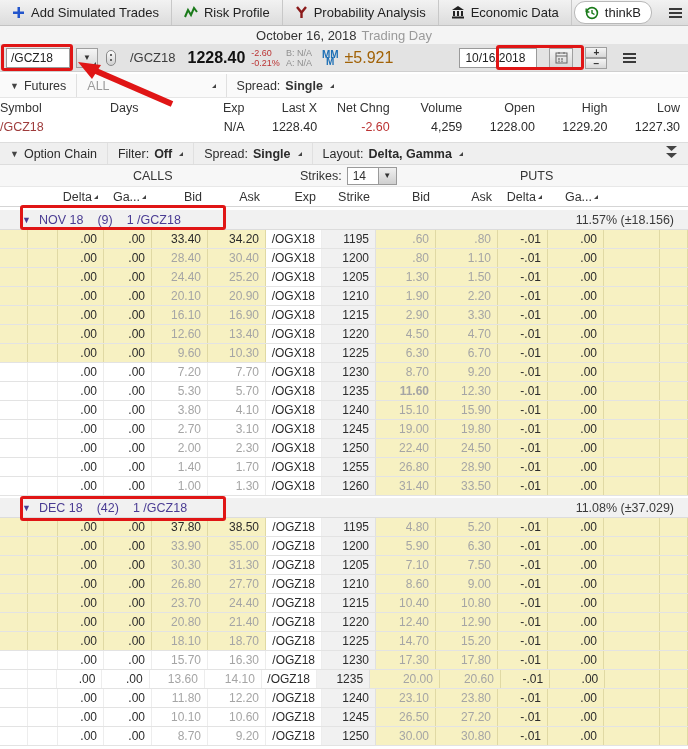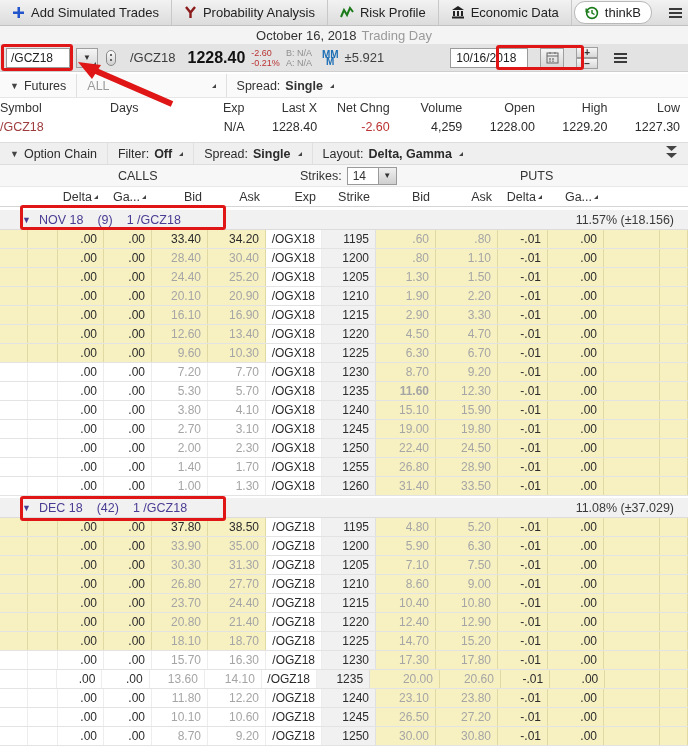--- a/index.html
+++ b/index.html
@@ -61,21 +61,21 @@
     background:linear-gradient(#fcfcfc,#cfcfcf); position:relative; margin-left:2px; }
   #link-icon:after { content:""; position:absolute; left:3px; top:3px; width:2px; height:2px;
     background:#666; box-shadow:0 5px 0 #666; }
   #quote-symbol { font-size:13px; color:#3c3c3c; margin-left:8px; }
   #quote-last { font-size:16px; font-weight:bold; color:#111; margin-left:6px; }
   .stack { display:flex; flex-direction:column; line-height:10px; font-size:9px; }
   .stack .red { color:#bb3333; }
   .stack .gray { color:#8f8f8f; }
   #mm-badge { color:#1d6fb5; font-weight:bold; font-size:10px; line-height:7px;
     text-align:center; margin-left:4px; }
-  #mm-val { color:#404040; font-size:13px; }
+  #mm-val { color:#a16207; font-size:16px; }
   #date-input {
     width:78px; height:20px; border:1px solid #9a9a9a; background:#fff;
     font-family:"Liberation Sans",sans-serif; font-size:12px; padding:0 5px; color:#222;
     margin-left:60px;
   }
   #calendar-btn { width:24px; margin-left:6px; }
   #stepper { width:22px; height:22px; display:flex; flex-direction:column; margin-left:6px; }
   #stepper .mini-btn { width:100%; height:11px; font-size:10px; font-weight:bold; }
   #quote-menu { margin-left:10px; }
   
@@ -100,21 +100,21 @@
   .sym-red { color:#9e3b3b; }
   .neg { color:#bb3333; }
   
   #chain-bar {
     height:23px; margin-top:6px; background:#efefef; border-top:1px solid #ddd;
     border-bottom:1px solid #ddd; display:flex; align-items:center; font-size:12.5px;
   }
   #chain-dd { margin-left:auto; margin-right:10px; }
   #strikes-row { height:22px; background:#f7f7f7; display:flex; align-items:center;
     border-bottom:1px solid #e8e8e8; font-size:12.5px; color:#333; }
-  #calls-label { position:absolute; left:118px; }
+  #calls-label { position:absolute; left:133px; }
   #puts-label  { position:absolute; left:520px; }
   #strikes-widget { position:absolute; left:300px; display:flex; align-items:center; gap:5px; }
   #strikes-box { display:flex; border:1px solid #9a9a9a; height:18px; }
   #strikes-value { background:#fff; width:30px; display:flex; align-items:center;
     padding-left:5px; font-size:12px; }
   #strikes-dd { width:18px; background:linear-gradient(#f0f0f0,#cfcfcf);
     border-left:1px solid #9a9a9a; display:flex; align-items:center; justify-content:center;
     font-size:8px; }
   #chain-cols { height:20px; display:flex; align-items:center; border-bottom:1px solid #d5d5d5;
     font-size:12.5px; color:#333; }
@@ -151,33 +151,33 @@
         <span class="ticon">
           <svg width="13" height="13" viewBox="0 0 13 13">
             <rect x="5.5" y="1" width="2.5" height="11" fill="#2255cc"></rect>
             <rect x="1" y="5.5" width="11" height="2.5" fill="#2255cc"></rect>
           </svg>
         </span>
         <span>Add Simulated Trades</span>
       </div>
       <div class="tab">
         <span class="ticon">
+          <svg width="14" height="13" viewBox="0 0 14 13">
+            <polyline points="1,11 4,4 7,9 10,2 13,6" fill="none" stroke="#1a7a1a" stroke-width="2"></polyline>
+          </svg>
+        </span>
+        <span>Risk Profile</span>
+      </div>
+      <div class="tab">
+        <span class="ticon">
           <svg width="13" height="13" viewBox="0 0 13 13">
             <path d="M2 1 L6.5 6.5 L11 1 M6.5 6.5 L6.5 12" fill="none" stroke="#8b1a1a" stroke-width="2.4"></path>
           </svg>
         </span>
         <span>Probability Analysis</span>
-      </div>
-      <div class="tab">
-        <span class="ticon">
-          <svg width="14" height="13" viewBox="0 0 14 13">
-            <polyline points="1,11 4,4 7,9 10,2 13,6" fill="none" stroke="#1a7a1a" stroke-width="2"></polyline>
-          </svg>
-        </span>
-        <span>Risk Profile</span>
       </div>
       <div class="tab">
         <span class="ticon">
           <svg width="14" height="13" viewBox="0 0 14 13">
             <polygon points="7,0 13,4 1,4" fill="#222"></polygon>
             <rect x="2" y="5" width="2" height="5" fill="#222"></rect>
             <rect x="6" y="5" width="2" height="5" fill="#222"></rect>
             <rect x="10" y="5" width="2" height="5" fill="#222"></rect>
             <rect x="1" y="10.5" width="12" height="2" fill="#222"></rect>
           </svg>

